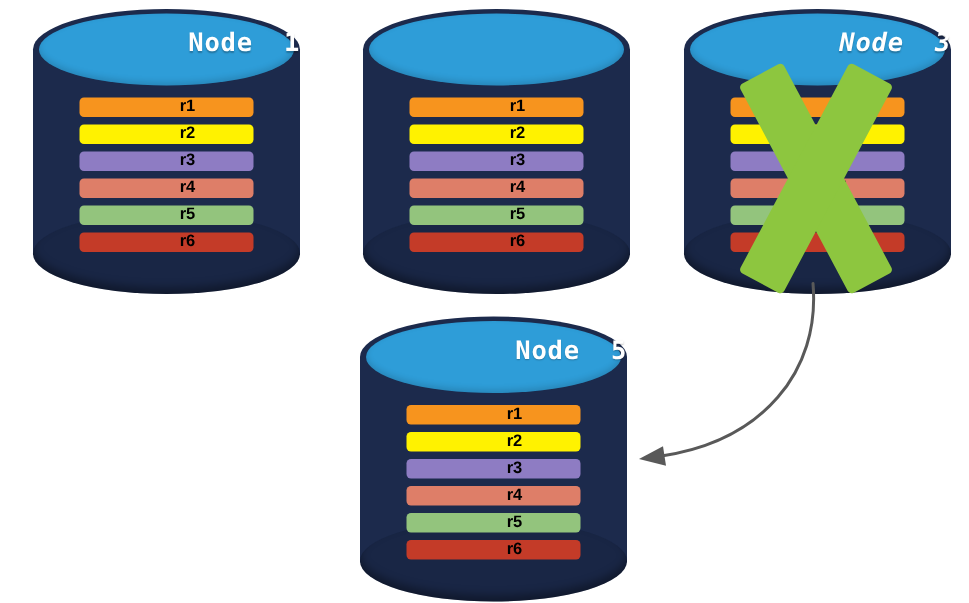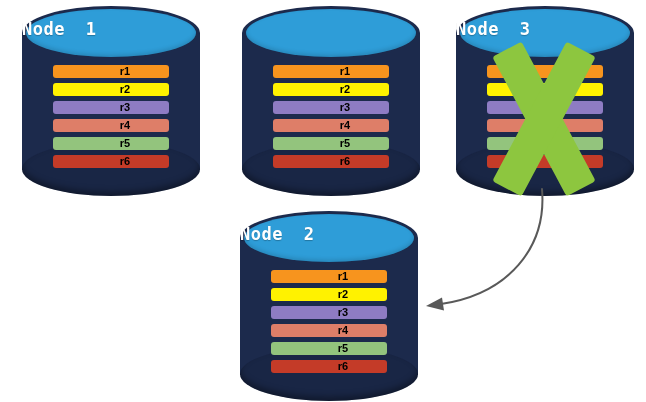--- a/index.html
+++ b/index.html
@@ -6,33 +6,33 @@
   #stage {
     position:relative; width:646px; height:402px;
     background:#ffffff; overflow:hidden;
     font-family:"Liberation Sans", sans-serif;
   }
 
   
   .node { position:absolute; width:178px; height:190px; }
   .node-1 { left:22px;  top:6px; }
   .node-2 { left:242px; top:6px; }
-  .node-3 { left:456px; top:6px; }
+  .node-3 { left:456px; top:6px;font-style:italic; }
   .node-4 { left:240px; top:211px; }
 
   .cyl-rim  { position:absolute; top:0; left:0; width:178px; height:54px; border-radius:50%; }
   .cyl-mid  { position:absolute; top:27px; left:0; width:178px; height:137px; }
   .cyl-bot  { position:absolute; bottom:0; left:0; width:178px; height:54px; border-radius:50%;
               box-shadow: inset 0 -4px 6px rgba(0,0,0,0.35); }
   .cyl-face { position:absolute; top:3px; left:4px; width:170px; height:48px; border-radius:50%;
               box-shadow: inset 0 -2px 4px rgba(0,0,0,0.15); }
 
   .node-label {
     position:absolute; top:13px; left:0; width:100%;
-    text-align:left;
+    text-align:right;
     font-family:"DejaVu Sans Mono", monospace;
     font-weight:bold; font-size:17px;
     letter-spacing:0.5px; word-spacing:10px;
     text-shadow:0 1px 1px rgba(0,0,0,0.25);
   }
 
   .rows {
     position:absolute; top:59px; left:31px; width:116px;
     display:flex; flex-direction:column; gap:5px;
   }
@@ -108,21 +108,21 @@
       <div class="x-arm x-arm-a" style="background-color: rgb(141, 198, 63);"></div>
       <div class="x-arm x-arm-b" style="background-color: rgb(141, 198, 63);"></div>
     </div>
   </div>
 
   <div class="node node-4">
     <div class="cyl-rim" style="background-color: rgb(28, 42, 76);"></div>
     <div class="cyl-mid" style="background-color: rgb(28, 42, 76);"></div>
     <div class="cyl-bot" style="background-color: rgb(25, 38, 69);"></div>
     <div class="cyl-face" style="background-color: rgb(46, 157, 216);"></div>
-    <div class="node-label" style="color: rgb(255, 255, 255);">Node 2</div>
+    <div class="node-label" style="color: rgb(255, 255, 255);">Node 5</div>
     <div class="rows">
       <div class="row" style="background-color: rgb(247, 148, 30);">r1</div>
       <div class="row" style="background-color: rgb(255, 242, 0);">r2</div>
       <div class="row" style="background-color: rgb(142, 124, 195);">r3</div>
       <div class="row" style="background-color: rgb(222, 126, 104);">r4</div>
       <div class="row" style="background-color: rgb(147, 196, 125);">r5</div>
       <div class="row" style="background-color: rgb(196, 59, 40);">r6</div>
     </div>
   </div>
 

